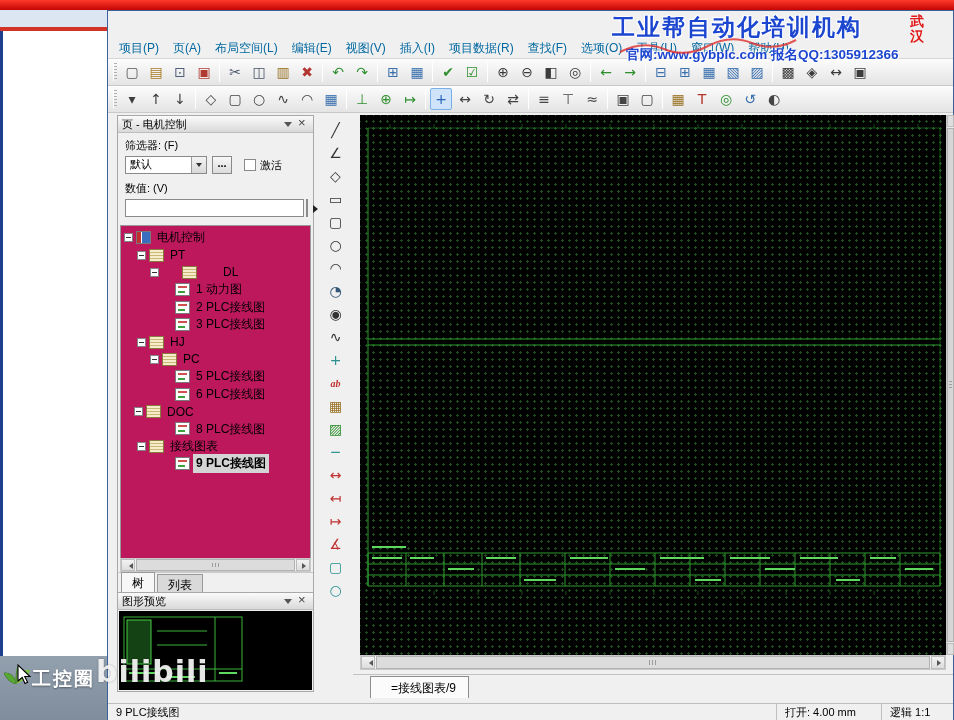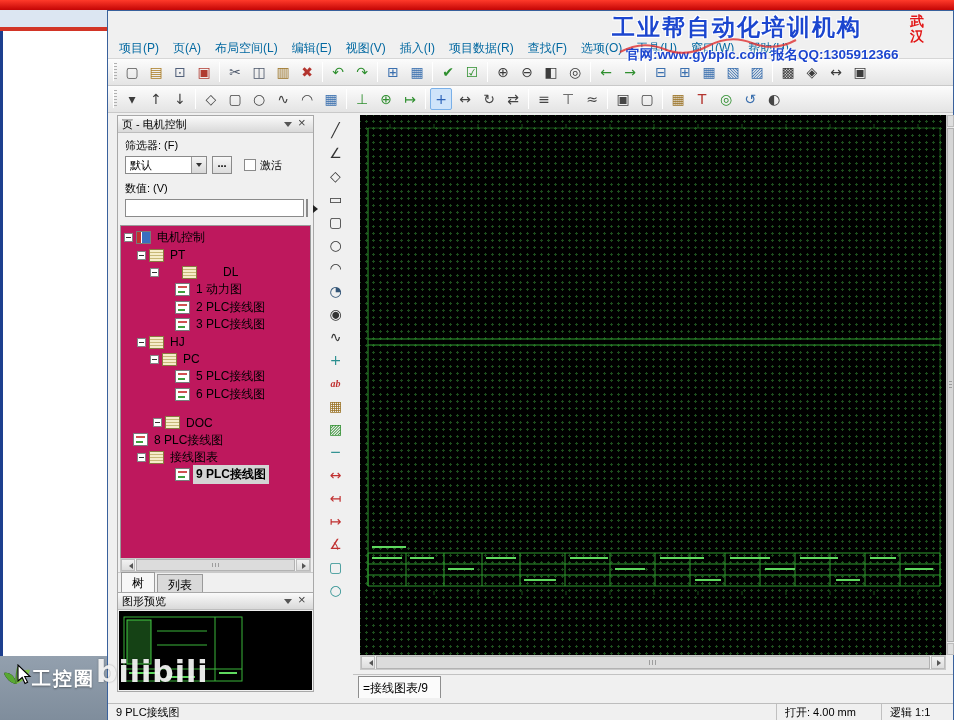--- a/index.html
+++ b/index.html
@@ -50,21 +50,21 @@
   
   #pages-panel{left:9px;top:104px;width:197px;height:479px;background:#f0f0f0;border:1px solid #a8a8a8;display:flex;flex-direction:column}
   .panel-header{height:17px;background:linear-gradient(#fafafa,#d9d9d9);border-bottom:1px solid #bdbdbd;display:flex;align-items:center;padding:0 4px;font-size:11px;flex:none}
   .panel-header .ph-title{flex:1;white-space:nowrap;overflow:hidden}
   .ph-btn{width:13px;height:12px;margin-left:2px;position:relative;flex:none}
   .ph-down::before{content:"";position:absolute;left:3px;top:4px;border:4px solid transparent;border-top:5px solid #555}
   .ph-close::before{content:"×";position:absolute;left:2px;top:-3px;font-size:13px;color:#444}
   #panel-body{padding:5px 7px 2px 7px;flex:none}
   .small-label{font-size:11px;color:#000;margin-bottom:3px}
   #filter-row{display:flex;align-items:center;margin-bottom:7px}
-  #filter-select{width:82px;height:18px;background:#fff;border:1px solid #8a8a8a;display:flex;align-items:center;font-size:11px}
+  #filter-select{width:82px;height:18px;background:#fff;border:1px solid #8a8a8a;display:flex;font-size:11px}
   #filter-select .sel-text{flex:1;padding-left:4px;white-space:nowrap;overflow:hidden}
   .dd-btn{width:15px;height:16px;background:linear-gradient(#f4f4f4,#d8d8d8);border-left:1px solid #9a9a9a;position:relative;flex:none}
   .dd-btn::before{content:"";position:absolute;left:4px;top:6px;border:3.5px solid transparent;border-top:4.5px solid #333}
   #browse-btn{width:20px;height:18px;margin-left:5px;background:linear-gradient(#f8f8f8,#dcdcdc);border:1px solid #8a8a8a;text-align:center;line-height:13px;font-weight:bold;font-size:11px}
   #active-check{display:flex;align-items:center;margin-left:12px}
   #active-check .cb{width:12px;height:12px;background:#fff;border:1px solid #8a8a8a;margin-right:4px;flex:none}
   #value-row{display:flex;align-items:center;margin-bottom:4px}
   #value-input{flex:1;height:18px;background:#fff;border:1px solid #8a8a8a}
   #value-btn{width:17px;height:18px;margin-left:2px;background:linear-gradient(#f8f8f8,#dcdcdc);border:1px solid #8a8a8a;position:relative}
   #value-btn::before{content:"";position:absolute;left:6px;top:5px;border:4px solid transparent;border-left:5px solid #222}
@@ -109,21 +109,21 @@
 
   
   #canvas-vscroll{left:838px;top:104px;width:8px;height:540px;background:#ececec;border-left:1px solid #c9c9c9;display:flex;flex-direction:column}
   .sbv-btn{height:12px;background:#dedede;border:1px solid #bcbcbc;flex:none}
   .sbv-thumb{flex:1;margin:1px 0;background:#d6d6d6;border:1px solid #b2b2b2;position:relative}
   .sbv-thumb::before{content:"";position:absolute;top:50%;left:1px;right:1px;height:8px;margin-top:-4px;background:repeating-linear-gradient(180deg,#9d9d9d 0 1px,transparent 1px 3px)}
   #canvas-hscroll{left:252px;top:644px;width:586px;height:15px}
 
   
   #sheetbar{left:245px;top:663px;width:600px;height:24px;background:#f0f0f0;border-top:1px solid #c2c2c2;display:flex;align-items:flex-end}
-  #sheet-tab{margin-left:5px;height:22px;padding:3px 12px 0 4px;background:#fbfbfb;border:1px solid #8e8e8e;border-bottom:none;font-size:12px;white-space:nowrap}
+  #sheet-tab{margin-left:17px;height:22px;padding:3px 12px 0 20px;background:#fbfbfb;border:1px solid #8e8e8e;border-bottom:none;font-size:12px;white-space:nowrap}
 
   
   #statusbar{left:0;top:692px;width:845px;height:17px;background:#f0f0f0;border-top:1px solid #bdbdbd;display:flex;align-items:center;font-size:11px}
   #status-page{padding-left:8px;flex:1;white-space:nowrap}
   .status-cell{border-left:1px solid #c0c0c0;height:100%;display:flex;align-items:center;padding:0 8px;white-space:nowrap}
   #status-grid{width:105px}
   #status-scale{width:72px}
 
   
   #watermark{left:612px;top:12px;width:342px;z-index:50;pointer-events:none}
@@ -431,26 +431,26 @@
           <div class="trow" style="padding-left: 42px;">
             <span class="expsp"></span>
             <span class="tico tico-page"></span>
             <span class="tlabel">5 PLC接线图</span>
           </div>
           <div class="trow" style="padding-left: 42px;">
             <span class="expsp"></span>
             <span class="tico tico-page"></span>
             <span class="tlabel">6 PLC接线图</span>
           </div>
-          <div class="trow" style="padding-left: 32px; margin-top: 11px;">
+          <div class="trow" style="padding-left: 13px;">
             <span class="exp"></span>
             <span class="tico tico-folder"></span>
             <span class="tlabel">DOC</span>
           </div>
-          <div class="trow" style="">
+          <div class="trow" style="padding-left: 42px;">
             <span class="expsp"></span>
             <span class="tico tico-page"></span>
             <span class="tlabel">8 PLC接线图</span>
           </div>
           <div class="trow" style="padding-left: 16px;">
             <span class="exp"></span>
             <span class="tico tico-folder"></span>
             <span class="tlabel">接线图表</span>
           </div>
           <div class="trow sel" style="padding-left: 42px;">

